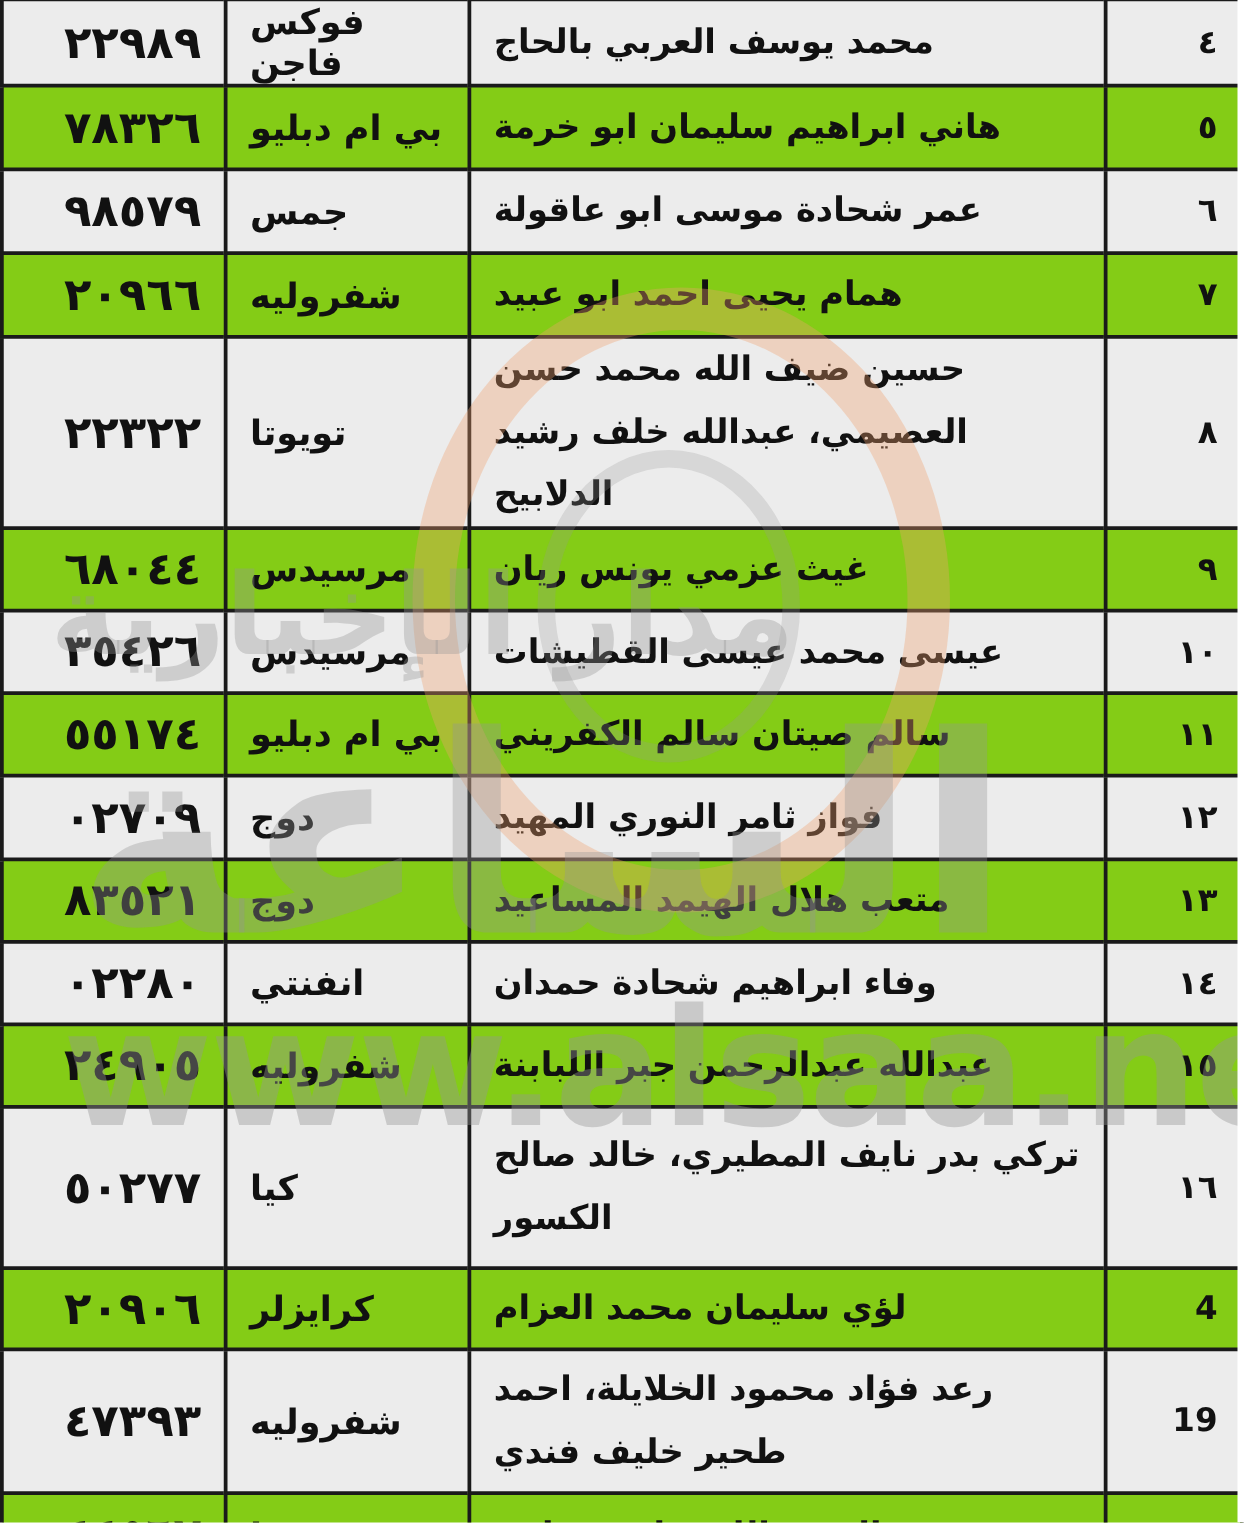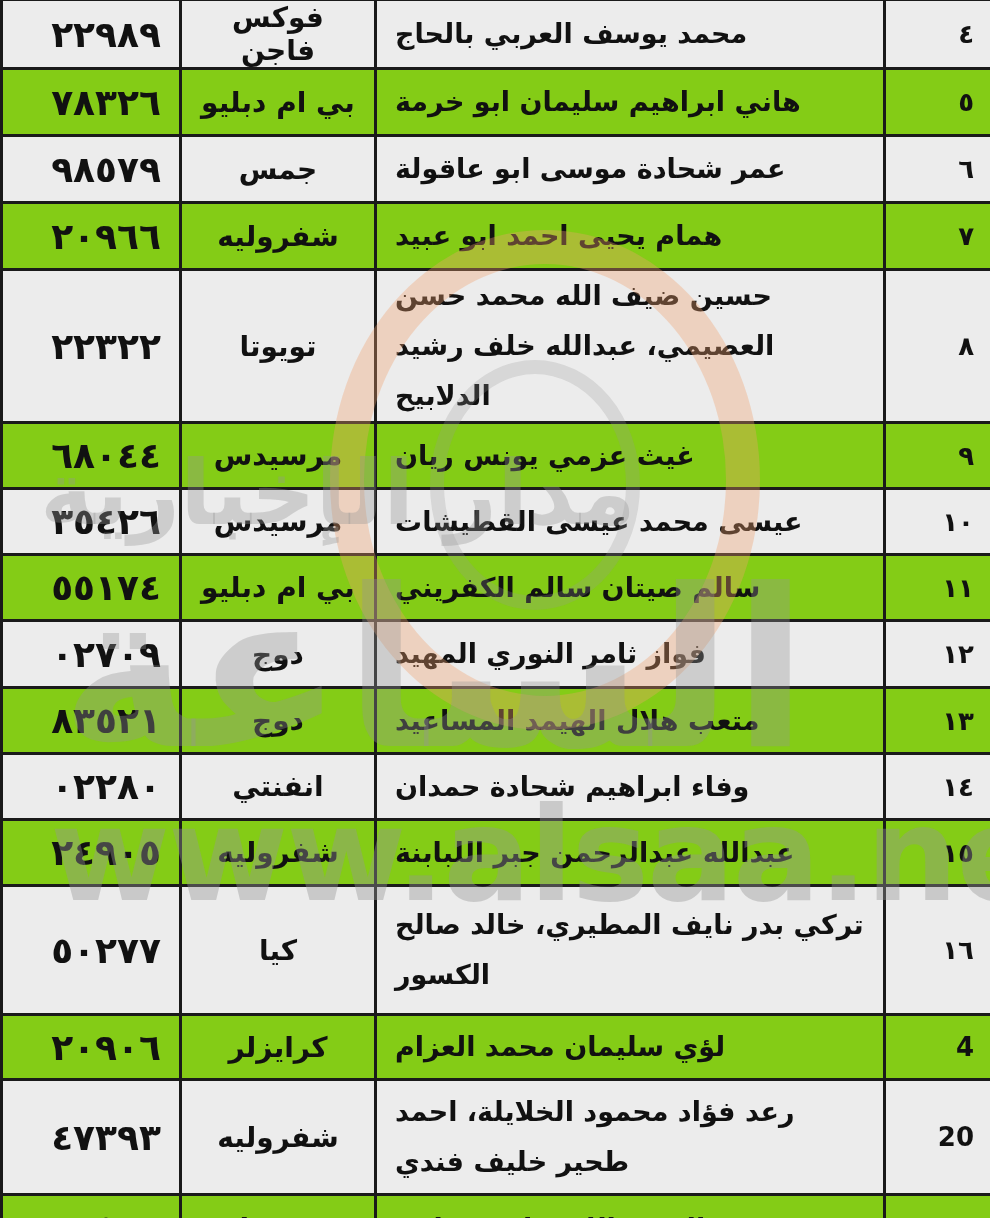--- a/index.html
+++ b/index.html
@@ -7,21 +7,21 @@
          font-family: "DejaVu Sans", sans-serif; }
   .sheet { position:absolute; left:0; top:0; width:1000px; height:1218px; background:#fff; }
   table.cars { position:absolute; left:0; top:-2px; width:990px; border-collapse:collapse;
                direction:rtl; table-layout:fixed; }
   table.cars td { border:3px solid #1a1a1a; padding:0 18px; vertical-align:middle;
                   font-weight:bold; color:#111; }
   table.cars tr.shade td { background:#ececec; }
   table.cars tr.plain td { background:#84cc16; }
   td.num  { width:70px;  text-align:right; font-size:26px; }
   td.name { width:470px; text-align:left; font-size:27px; line-height:50px; }
-  td.make { width:156px; text-align:center; font-size:28px; }
+  td.make { width:156px; text-align:left; font-size:28px; }
   td.plate{ width:140px; text-align:right; font-size:36px; letter-spacing:1px;margin-top:20px; }
   .right-edge { position:absolute; right:0; top:0; width:10px; height:1218px; background:#fff; }
   
   .wm { position:absolute; pointer-events:none; }
   .wm-ring { left:330px; top:230px; width:430px; height:500px; border-radius:50%;
              border:34px solid rgba(240,160,110,0.35); box-sizing:border-box; }
   .wm-ring-inner { left:430px; top:360px; width:210px; height:250px; border-radius:50%;
                    border:14px solid rgba(150,150,150,0.25); box-sizing:border-box; }
   .wm-text-ar { left:40px; top:440px; font-size:90px; font-weight:bold; color:rgba(150,150,150,0.35);
                 direction:rtl; white-space:nowrap; letter-spacing:14px; }
@@ -114,21 +114,21 @@
           <td class="make">كيا</td>
           <td class="plate">٥٠٢٧٧</td>
         </tr>
         <tr class="plain" style="height: 65px;">
           <td class="num">4</td>
           <td class="name">لؤي سليمان محمد العزام</td>
           <td class="make">كرايزلر</td>
           <td class="plate">٢٠٩٠٦</td>
         </tr>
         <tr class="shade" style="height: 115px;">
-          <td class="num">20</td>
+          <td class="num">19</td>
           <td class="name">رعد فؤاد محمود الخلايلة، احمد طحير خليف فندي</td>
           <td class="make">شفروليه</td>
           <td class="plate">٤٧٣٩٣</td>
         </tr>
         <tr class="plain" style="height: 68px;">
           <td class="num">١٩</td>
           <td class="name">خالد عبدالله ساري عبادي</td>
           <td class="make">تويوتا</td>
           <td class="plate">٤٤٥٦٢</td>
         </tr>

